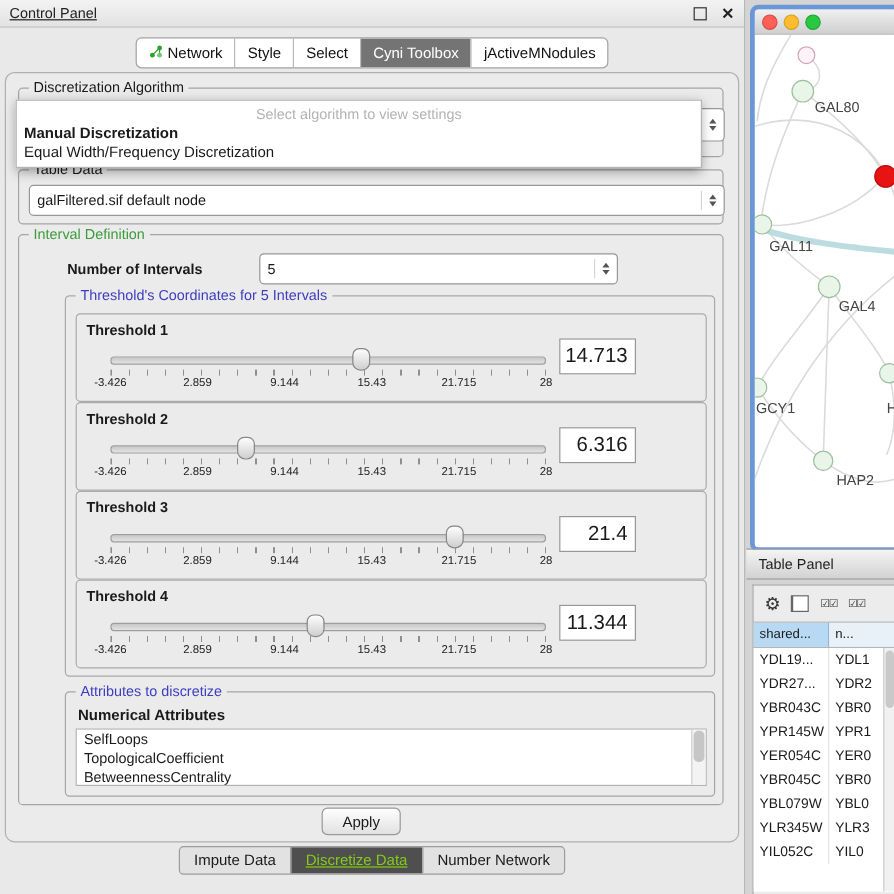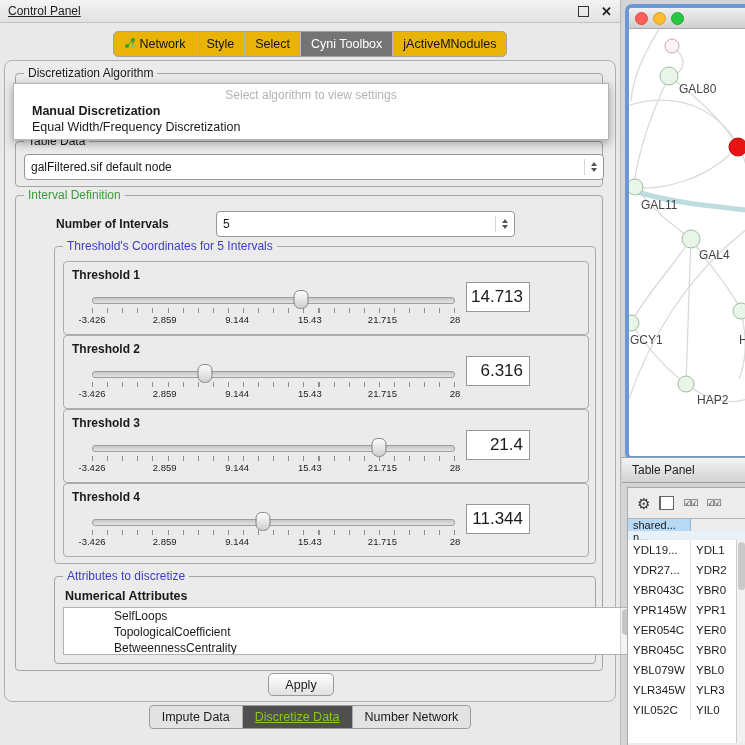--- a/index.html
+++ b/index.html
@@ -9,41 +9,41 @@
 
   
   .control-window{position:absolute;left:0;top:0;width:620px;height:745px;background:#e9e9e9;border-right:1px solid #b8b8b8;}
   .titlebar{height:22px;display:flex;align-items:center;padding:0 8px;background:linear-gradient(#f3f3f3,#e2e2e2);border-bottom:1px solid #c2c2c2;}
   .titlebar .title{font-size:12px;color:#222;text-decoration:underline;}
   .titlebar .spacer{flex:1;}
   .float-icon{width:9px;height:9px;border:1.5px solid #333;margin-right:12px;cursor:pointer;}
   .close-icon{font-size:13px;font-weight:bold;color:#222;cursor:pointer;}
 
   .top-tabbar{position:absolute;top:31px;left:0;right:0;display:flex;justify-content:center;}
-  .tab-group{display:flex;align-items:stretch;height:24px;background:#eab308;border:1px solid #a3a3a3;border-radius:5px;overflow:hidden;}
+  .tab-group{display:flex;align-items:stretch;height:24px;background:#ffffff;border:1px solid #a3a3a3;border-radius:5px;overflow:hidden;}
   .tab{display:flex;align-items:center;gap:4px;padding:0 10px;font-size:12.5px;color:#111;border-left:1px solid #b9b9b9;cursor:pointer;}
   .tab:first-child{border-left:none;}
   .tab.selected{background:#747474;color:#fff;}
 
   .main-panel{position:absolute;left:4px;top:60px;width:610px;height:640px;background:#ebebeb;border:1px solid #b0b0b0;border-radius:8px;}
 
   .group{position:absolute;border:1px solid #a5a5a5;border-radius:4px;}
   .group-label{position:absolute;top:-8px;left:8px;background:#ebebeb;padding:0 4px;font-size:12px;white-space:nowrap;}
   .group-label.green{color:#3c9b3c;}
   .group-label.blue{color:#3d3dc2;}
 
   .combo{position:absolute;background:#fff;border:1px solid #979797;border-radius:4px;display:flex;align-items:center;padding:0 6px;font-size:12px;cursor:pointer;}
   .stepper{margin-left:auto;display:flex;flex-direction:column;align-items:center;gap:2px;padding-left:6px;border-left:1px solid #d5d5d5;height:70%;justify-content:center;}
   .arr-up{width:0;height:0;border-left:3.5px solid transparent;border-right:3.5px solid transparent;border-bottom:4px solid #555;}
   .arr-dn{width:0;height:0;border-left:3.5px solid transparent;border-right:3.5px solid transparent;border-top:4px solid #555;}
 
   
   .grp-algo{left:10px;top:12px;width:586px;height:56px;}
   .algo-combo{left:8px;top:16px;width:566px;height:26px;}
-  .dropdown-overlay{position:absolute;left:8px;top:82px;width:570px;background:#fff;border:1px solid #b5b5b5;box-shadow:0 3px 9px rgba(0,0,0,.35);z-index:20;padding:3px 12px 4px;}
+  .dropdown-overlay{position:absolute;left:8px;top:82px;width:570px;background:#fff;border:1px solid #b5b5b5;box-shadow:0 3px 9px rgba(0,0,0,.35);z-index:20;padding:3px 0 4px;}
   .dd-placeholder{text-align:center;color:#b3b3b3;font-size:12px;line-height:16px;}
   .dd-item{padding:0 6px;font-size:12.5px;line-height:16px;cursor:pointer;}
   .dd-item.bold{font-weight:bold;}
 
   .grp-table-data{left:10px;top:80px;width:586px;height:44px;}
   .td-combo{left:8px;top:12px;width:566px;height:24px;}
 
   .grp-interval{left:10px;top:134px;width:586px;height:474px;}
   .noi-label{position:absolute;left:40px;top:21px;font-weight:bold;font-size:12px;}
   .noi-combo{left:200px;top:15px;width:285px;height:24px;}
@@ -55,21 +55,21 @@
   .track{position:absolute;left:0;right:0;top:5px;height:5px;background:linear-gradient(#c7c7c7,#e3e3e3);border:1px solid #9e9e9e;border-radius:3px;}
   .thumb{position:absolute;top:-2px;width:13px;height:17px;background:linear-gradient(#fdfdfd,#cfcfcf);border:1px solid #878787;border-radius:6px 6px 7px 7px;transform:translateX(-50%);cursor:pointer;}
   .tickmarks{position:absolute;left:0;top:16px;width:363px;height:5px;
      background-image:repeating-linear-gradient(to right,#8f8f8f 0px,#8f8f8f 1px,transparent 1px,transparent 15.1px);}
   .ticklabels{position:absolute;left:0;top:22px;width:363px;height:11px;}
   .ticklabels span{position:absolute;transform:translateX(-50%);font-size:9.5px;color:#222;white-space:nowrap;}
   .value-box{position:absolute;left:402px;top:20px;width:56px;height:28px;background:#fff;border:1px solid #979797;display:flex;align-items:center;justify-content:flex-end;padding-right:6px;font-size:17px;}
 
   .grp-attrs{left:38px;top:380px;width:540px;height:86px;}
   .attr-title{position:absolute;left:10px;top:12px;font-weight:bold;font-size:12.5px;}
-  .attr-list{position:absolute;left:8px;top:30px;width:524px;height:46px;background:#fff;border:1px solid #b3b3b3;overflow:hidden;padding-left:44px;}
+  .attr-list{position:absolute;left:8px;top:30px;width:524px;height:46px;background:#fff;border:1px solid #b3b3b3;overflow:hidden;}
   .attr-item{font-size:12px;line-height:16px;padding-left:6px;cursor:pointer;}
   .vscroll{position:absolute;right:0;top:0;bottom:0;width:11px;background:#f3f3f3;border-left:1px solid #cfcfcf;}
   .vscroll .sthumb{position:absolute;left:1px;right:1px;top:1px;height:26px;background:#c6c6c6;border-radius:4px;cursor:pointer;}
 
   .apply-btn{position:absolute;left:263px;top:612px;width:64px;height:21px;background:linear-gradient(#fefefe,#e1e1e1);
      border:1px solid #9a9a9a;border-radius:5px;display:flex;align-items:center;justify-content:center;font-size:12.5px;cursor:pointer;}
 
   .bottom-tabbar{position:absolute;top:705px;left:0;width:620px;display:flex;justify-content:center;}
   .btab-group{display:flex;height:22px;background:#e2e2e2;border:1px solid #9c9c9c;border-radius:4px;overflow:hidden;}
   .btab{display:flex;align-items:center;padding:0 12px;font-size:12.5px;border-left:1px solid #ababab;cursor:pointer;}
@@ -86,21 +86,21 @@
   .nw-canvas{position:absolute;left:0;top:21px;right:0;bottom:0;background:#fff;}
 
   
   .tp-header{position:absolute;left:622px;top:457px;width:123px;height:24px;background:linear-gradient(#f4f4f4,#d2d2d2);
      border-top:1px solid #9e9e9e;border-bottom:1px solid #9e9e9e;display:flex;align-items:center;padding-left:10px;font-size:12px;color:#222;}
   .table-window{position:absolute;left:627px;top:487px;width:118px;height:258px;background:#ececec;border:1px solid #a8a8a8;border-bottom:none;}
   .tw-toolbar{height:30px;display:flex;align-items:center;gap:9px;padding-left:9px;}
   .gear-ic{font-size:15px;color:#333;cursor:pointer;line-height:1;}
   .cols-ic{width:13px;height:12px;background:#fff;border:1px solid #666;box-shadow:inset 6px 0 0 -5px #666;cursor:pointer;}
   .checks{font-size:9px;color:#333;letter-spacing:-1px;cursor:pointer;}
-  .tw-headrow{display:flex;height:20px;border-top:1px solid #b5b5b5;border-bottom:1px solid #b5b5b5;font-size:11px;flex-direction:column;}
+  .tw-headrow{display:flex;height:20px;border-top:1px solid #b5b5b5;border-bottom:1px solid #b5b5b5;font-size:11px;}
   .th1{width:57px;background:#b7d9f3;border-right:1px solid #93b4cd;display:flex;align-items:center;padding-left:5px;cursor:pointer;}
   .th2{flex:1;background:#e9f1f8;display:flex;align-items:center;padding-left:5px;cursor:pointer;}
   .tw-rows{position:relative;background:#fff;height:203px;overflow:hidden;}
   .trow{display:flex;height:20px;font-size:11.5px;cursor:pointer;}
   .tc1{width:57px;border-right:1px solid #e2e2e2;display:flex;align-items:center;padding-left:5px;white-space:nowrap;overflow:hidden;text-align:center;}
   .tc2{flex:1;display:flex;align-items:center;padding-left:5px;white-space:nowrap;overflow:hidden;}
   .tw-scroll{position:absolute;right:0;top:0;bottom:0;width:9px;background:#f1f1f1;border-left:1px solid #cccccc;}
   .tw-scroll .sthumb{position:absolute;left:1px;right:1px;top:2px;height:48px;background:#c9c9c9;border-radius:4px;cursor:pointer;}
 </style>
 </head>

